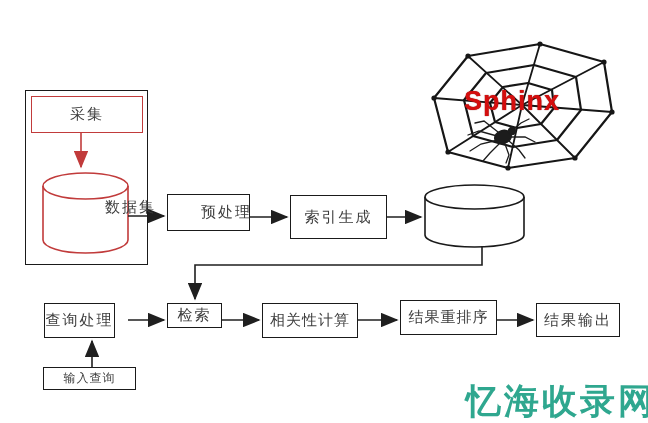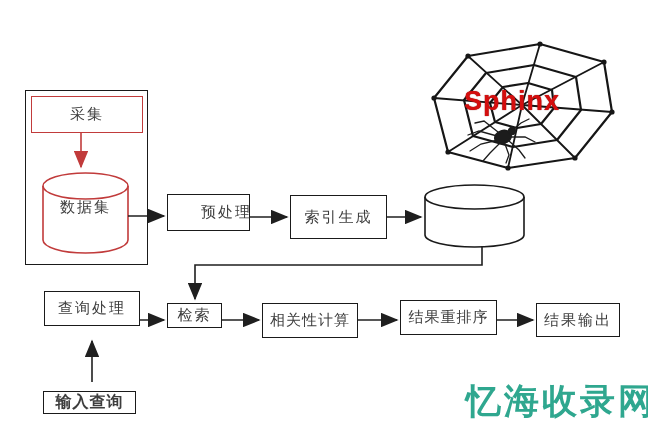--- a/index.html
+++ b/index.html
@@ -8,21 +8,21 @@
   .stage svg{position:absolute;left:0;top:0;}
   .node{
     position:absolute;box-sizing:border-box;background:#ffffff;
     border:1.5px solid #1a1a1a;color:#3d3d3d;
     display:flex;align-items:center;justify-content:center;
     font-size:15px;letter-spacing:2px;white-space:nowrap;
   }
   .node.red{border-color:#c13b3b;}
   .cyl-label{
     position:absolute;color:#3d3d3d;font-size:15px;letter-spacing:2px;
-    text-align:center;white-space:nowrap;
+    text-align:center;white-space:nowrap;padding-left:45px;
   }
   .container-frame{
     position:absolute;box-sizing:border-box;border:1.5px solid #1a1a1a;background:transparent;
   }
   .sphinx{
     position:absolute;font-weight:bold;font-size:27px;letter-spacing:1px;
     color:#d40e0e;text-shadow:0 0 1px #7e0b0b;font-style:normal;
   }
   .watermark{
     position:absolute;font-weight:bold;font-size:35px;letter-spacing:3px;
@@ -120,39 +120,39 @@
 
   <div class="node" style="left:167px;top:194px;width:83px;height:37px;padding-left:36px;">
     <span>预处理</span>
   </div>
 
   <div class="node" style="left:290px;top:195px;width:97px;height:44px;">
     <span>索引生成</span>
   </div>
 
 
-  <div class="node" style="left:44px;top:291px;width:96px;height:35px;text-align:right;">
+  <div class="node" style="left:44px;top:303px;width:71px;height:35px;text-align:right;">
     <span>查询处理</span>
   </div>
 
   <div class="node" style="left:167px;top:303px;width:55px;height:25px;">
     <span>检索</span>
   </div>
 
   <div class="node" style="left:262px;top:303px;width:96px;height:35px;letter-spacing:1px;">
     <span>相关性计算</span>
   </div>
 
   <div class="node" style="left:400px;top:300px;width:97px;height:35px;letter-spacing:1px;">
     <span>结果重排序</span>
   </div>
 
   <div class="node" style="left:536px;top:303px;width:84px;height:34px;">
     <span>结果输出</span>
   </div>
 
-  <div class="node" style="left:43px;top:391px;width:93px;height:23px;font-size:16px;letter-spacing:1px;font-weight:bold;">
+  <div class="node" style="left:43px;top:367px;width:93px;height:23px;font-size:12px;letter-spacing:1px;">
     <span>输入查询</span>
   </div>
 
   <div class="watermark" style="left:466px;top:378px;">忆海收录网</div>
 
 </div>
 
 </body></html>

